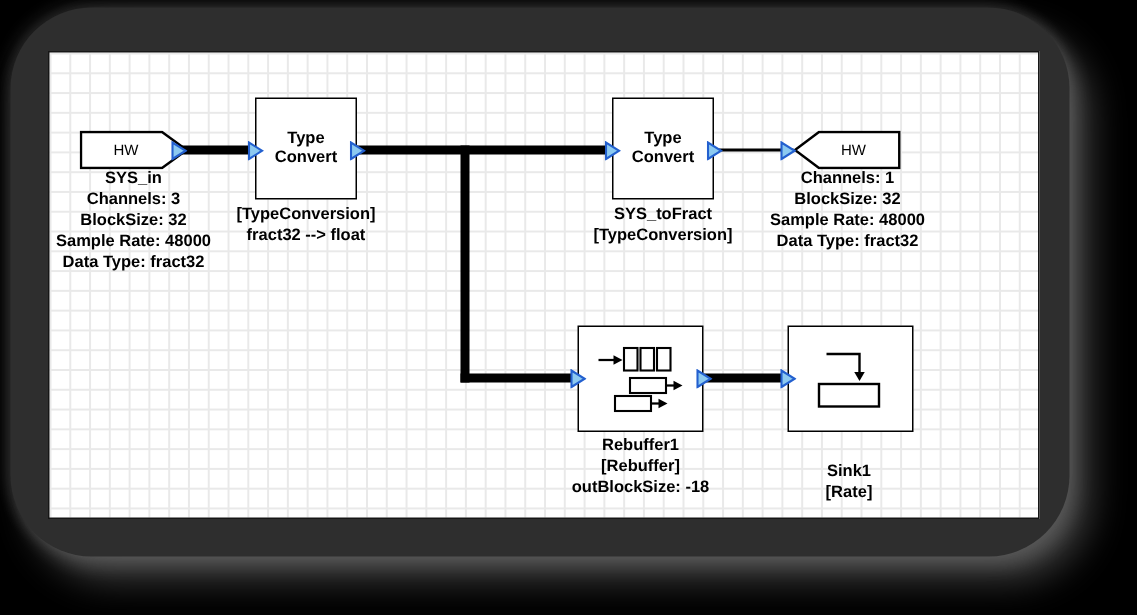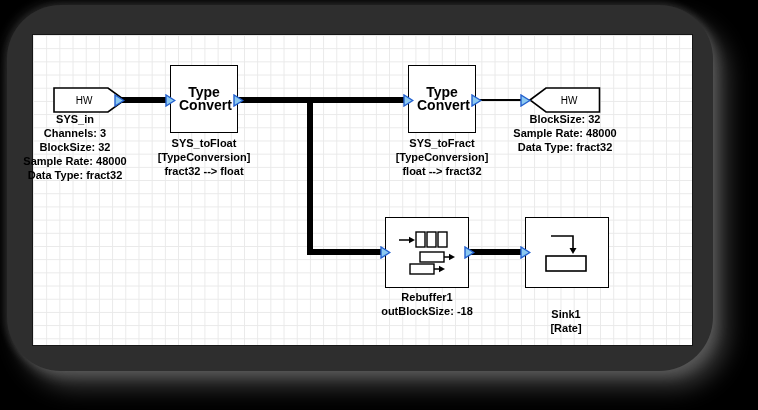--- a/index.html
+++ b/index.html
@@ -22,21 +22,21 @@
       linear-gradient(to bottom,#e9e9e9 1px,transparent 1px);
     background-size:13.2px 13.2px;
   }
   .abs{position:absolute;}
   .wire{position:absolute;background:#000;}
   .block{
     position:absolute;background:#fff;border:1.6px solid #000;
     display:flex;align-items:center;justify-content:center;box-sizing:border-box;
   }
   .btitle{
-    font-size:14px;font-weight:bold;color:#000;text-align:center;line-height:13px;
+    font-size:11px;font-weight:bold;color:#000;text-align:center;line-height:13px;
   }
   .hw-title{
     position:absolute;display:flex;align-items:center;justify-content:center;
     font-size:10px;font-weight:normal;color:#000;
   }
   .labels{
     position:absolute;transform:translateX(-50%);
     font-size:11px;font-weight:bold;color:#000;text-align:center;
     line-height:14px;white-space:nowrap;
   }
@@ -54,51 +54,50 @@
   <div class="wire" style="left:203px;top:62px;width:174px;height:6px"></div>
   <div class="wire" style="left:274px;top:62px;width:6px;height:158px"></div>
   <div class="wire" style="left:274px;top:214px;width:80px;height:6px"></div>
   <div class="wire" style="left:434px;top:214px;width:60px;height:6px"></div>
   <div class="wire" style="left:446px;top:64px;width:50px;height:2px"></div>
 
   <svg class="abs" style="left:20px;top:52px" width="73" height="26">
     <polygon points="1,1 55,1 71.5,13 55,25 1,25" fill="#ffffff" stroke="#000000" stroke-width="1.6"></polygon>
   </svg>
   <div class="hw-title" style="left:20px;top:52px;width:62px;height:26px">HW</div>
-  <div class="labels" style="left:42px;top:77px">
+  <div class="labels" style="left:56px;top:77px">
     <div>SYS_in</div>
     <div>Channels: 3</div>
     <div>BlockSize: 32</div>
     <div>Sample Rate: 48000</div>
     <div>Data Type: fract32</div>
   </div>
 
   <div class="block" style="left:137px;top:30px;width:68px;height:68px">
     <div class="btitle" style="width:50px">Type Convert</div>
   </div>
   <div class="labels" style="left:171px;top:101px">
-    <div>SYS_toFloat</div>
     <div>[TypeConversion]</div>
     <div>fract32 --&gt; float</div>
   </div>
 
   <div class="block" style="left:375px;top:30px;width:68px;height:68px">
     <div class="btitle" style="width:50px">Type Convert</div>
   </div>
   <div class="labels" style="left:409px;top:101px">
     <div>SYS_toFract</div>
     <div>[TypeConversion]</div>
-    <div>float --&gt; fract32</div>
   </div>
 
   <svg class="abs" style="left:494px;top:52px" width="74" height="26">
     <polygon points="3,13 19,1 72.5,1 72.5,25 19,25" fill="#ffffff" stroke="#000000" stroke-width="1.6"></polygon>
   </svg>
   <div class="hw-title" style="left:505px;top:52px;width:62px;height:26px">HW</div>
   <div class="labels" style="left:532px;top:77px">
+    <div>Channels: 1</div>
     <div>BlockSize: 32</div>
     <div>Sample Rate: 48000</div>
     <div>Data Type: fract32</div>
   </div>
 
   <div class="block" style="left:352px;top:182px;width:84px;height:71px">
     <svg width="62" height="46" viewBox="0 0 62 46">
       <line x1="3" y1="10" x2="14" y2="10" stroke="#000" stroke-width="1.5"></line>
       <polygon points="13,6.8 13,13.2 19,10" fill="#000"></polygon>
       <rect x="20" y="2" width="9" height="15" fill="#fff" stroke="#000" stroke-width="1.4"></rect>
@@ -107,20 +106,21 @@
       <rect x="24" y="22" width="24" height="10" fill="#fff" stroke="#000" stroke-width="1.4"></rect>
       <line x1="48" y1="27" x2="54" y2="27" stroke="#000" stroke-width="1.5"></line>
       <polygon points="53,23.8 53,30.2 59,27" fill="#000"></polygon>
       <rect x="14" y="34" width="24" height="10" fill="#fff" stroke="#000" stroke-width="1.4"></rect>
       <line x1="38" y1="39" x2="44" y2="39" stroke="#000" stroke-width="1.5"></line>
       <polygon points="43,35.8 43,42.2 49,39" fill="#000"></polygon>
     </svg>
   </div>
   <div class="labels" style="left:394px;top:255px">
     <div>Rebuffer1</div>
+    <div>[Rebuffer]</div>
     <div>outBlockSize: -18</div>
   </div>
 
   <div class="block" style="left:492px;top:182px;width:84px;height:71px">
     <svg width="48" height="42" viewBox="0 0 48 42">
       <polyline points="8,4 30,4 30,17" fill="none" stroke="#000" stroke-width="1.6"></polyline>
       <polygon points="26.5,16 33.5,16 30,22" fill="#000"></polygon>
       <rect x="3" y="24" width="40" height="15" fill="#fff" stroke="#000" stroke-width="1.6"></rect>
     </svg>
   </div>

